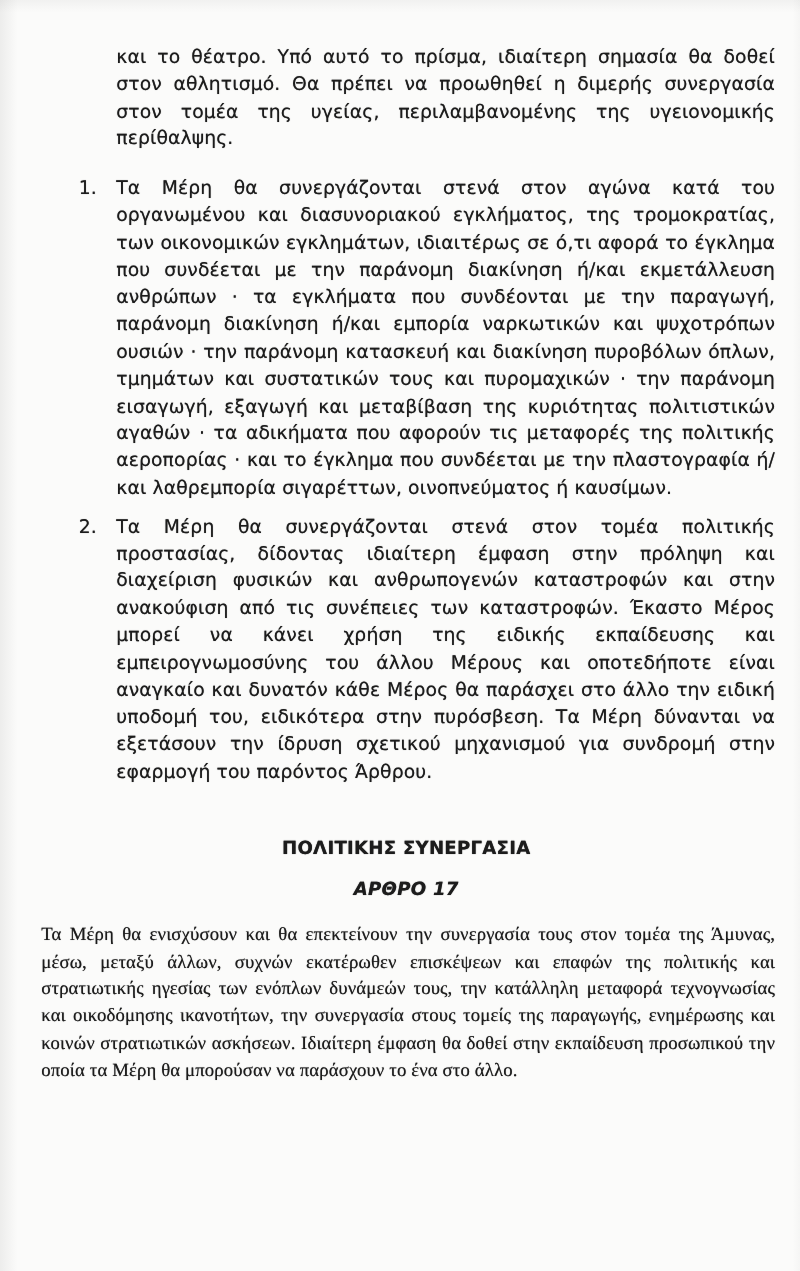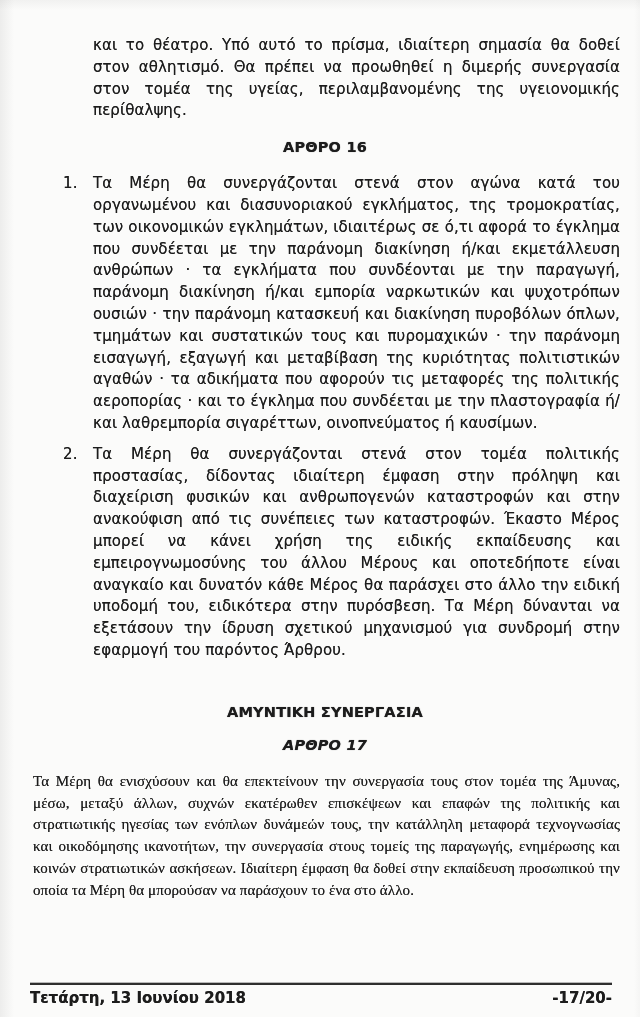--- a/index.html
+++ b/index.html
@@ -82,37 +82,32 @@
 </style>
 </head>
 <body>
 
 <div class="page">
   <div class="content">
 
     <p class="body-text intro">και το θέατρο. Υπό αυτό το πρίσμα, ιδιαίτερη σημασία θα δοθεί στον αθλητισμό. Θα πρέπει να προωθηθεί η διμερής συνεργασία στον τομέα της υγείας, περιλαμβανομένης της υγειονομικής περίθαλψης.</p>
 
 
-    <div class="sec-title title-art16">ΑΡΘΡΟ 16</div>
 
     <div class="body-text list-item item-1">
       <span class="num">1.</span>
       <span class="itxt">Τα Μέρη θα συνεργάζονται στενά στον αγώνα κατά του οργανωμένου και διασυνοριακού εγκλήματος, της τρομοκρατίας, των οικονομικών εγκλημάτων, ιδιαιτέρως σε ό,τι αφορά το έγκλημα που συνδέεται με την παράνομη διακίνηση ή/και εκμετάλλευση ανθρώπων · τα εγκλήματα που συνδέονται με την παραγωγή, παράνομη διακίνηση ή/και εμπορία ναρκωτικών και ψυχοτρόπων ουσιών · την παράνομη κατασκευή και διακίνηση πυροβόλων όπλων, τμημάτων και συστατικών τους και πυρομαχικών · την παράνομη εισαγωγή, εξαγωγή και μεταβίβαση της κυριότητας πολιτιστικών αγαθών · τα αδικήματα που αφορούν τις μεταφορές της πολιτικής αεροπορίας · και το έγκλημα που συνδέεται με την πλαστογραφία ή/και λαθρεμπορία σιγαρέττων, οινοπνεύματος ή καυσίμων.</span>
     </div>
 
     <div class="body-text list-item item-2">
       <span class="num">2.</span>
       <span class="itxt">Τα Μέρη θα συνεργάζονται στενά στον τομέα πολιτικής προστασίας, δίδοντας ιδιαίτερη έμφαση στην πρόληψη και διαχείριση φυσικών και ανθρωπογενών καταστροφών και στην ανακούφιση από τις συνέπειες των καταστροφών. Έκαστο Μέρος μπορεί να κάνει χρήση της ειδικής εκπαίδευσης και εμπειρογνωμοσύνης του άλλου Μέρους και οποτεδήποτε είναι αναγκαίο και δυνατόν κάθε Μέρος θα παράσχει στο άλλο την ειδική υποδομή του, ειδικότερα στην πυρόσβεση. Τα Μέρη δύνανται να εξετάσουν την ίδρυση σχετικού μηχανισμού για συνδρομή στην εφαρμογή του παρόντος Άρθρου.</span>
     </div>
 
-    <div class="sec-title title-defense">ΑΜΥΝΤΙΚΗ ΣΥΝΕΡΓΑΣΙΑ</div>
+    <div class="sec-title title-defense">ΠΟΛΙΤΙΚΗΣ ΣΥΝΕΡΓΑΣΙΑ</div>
 
     <div class="sec-title title-art17">ΑΡΘΡΟ 17</div>
 
     <p class="body-text defense-par">Τα Μέρη θα ενισχύσουν και θα επεκτείνουν την συνεργασία τους στον τομέα της Άμυνας, μέσω, μεταξύ άλλων, συχνών εκατέρωθεν επισκέψεων και επαφών της πολιτικής και στρατιωτικής ηγεσίας των ενόπλων δυνάμεών τους, την κατάλληλη μεταφορά τεχνογνωσίας και οικοδόμησης ικανοτήτων, την συνεργασία στους τομείς της παραγωγής, ενημέρωσης και κοινών στρατιωτικών ασκήσεων. Ιδιαίτερη έμφαση θα δοθεί στην εκπαίδευση προσωπικού την οποία τα Μέρη θα μπορούσαν να παράσχουν το ένα στο άλλο.</p>
 
   </div>
 
-  <div class="footer">
-    <span>Τετάρτη, 13 Ιουνίου 2018</span>
-    <span>-17/20-</span>
-  </div>
 </div>
 
 </body></html>

